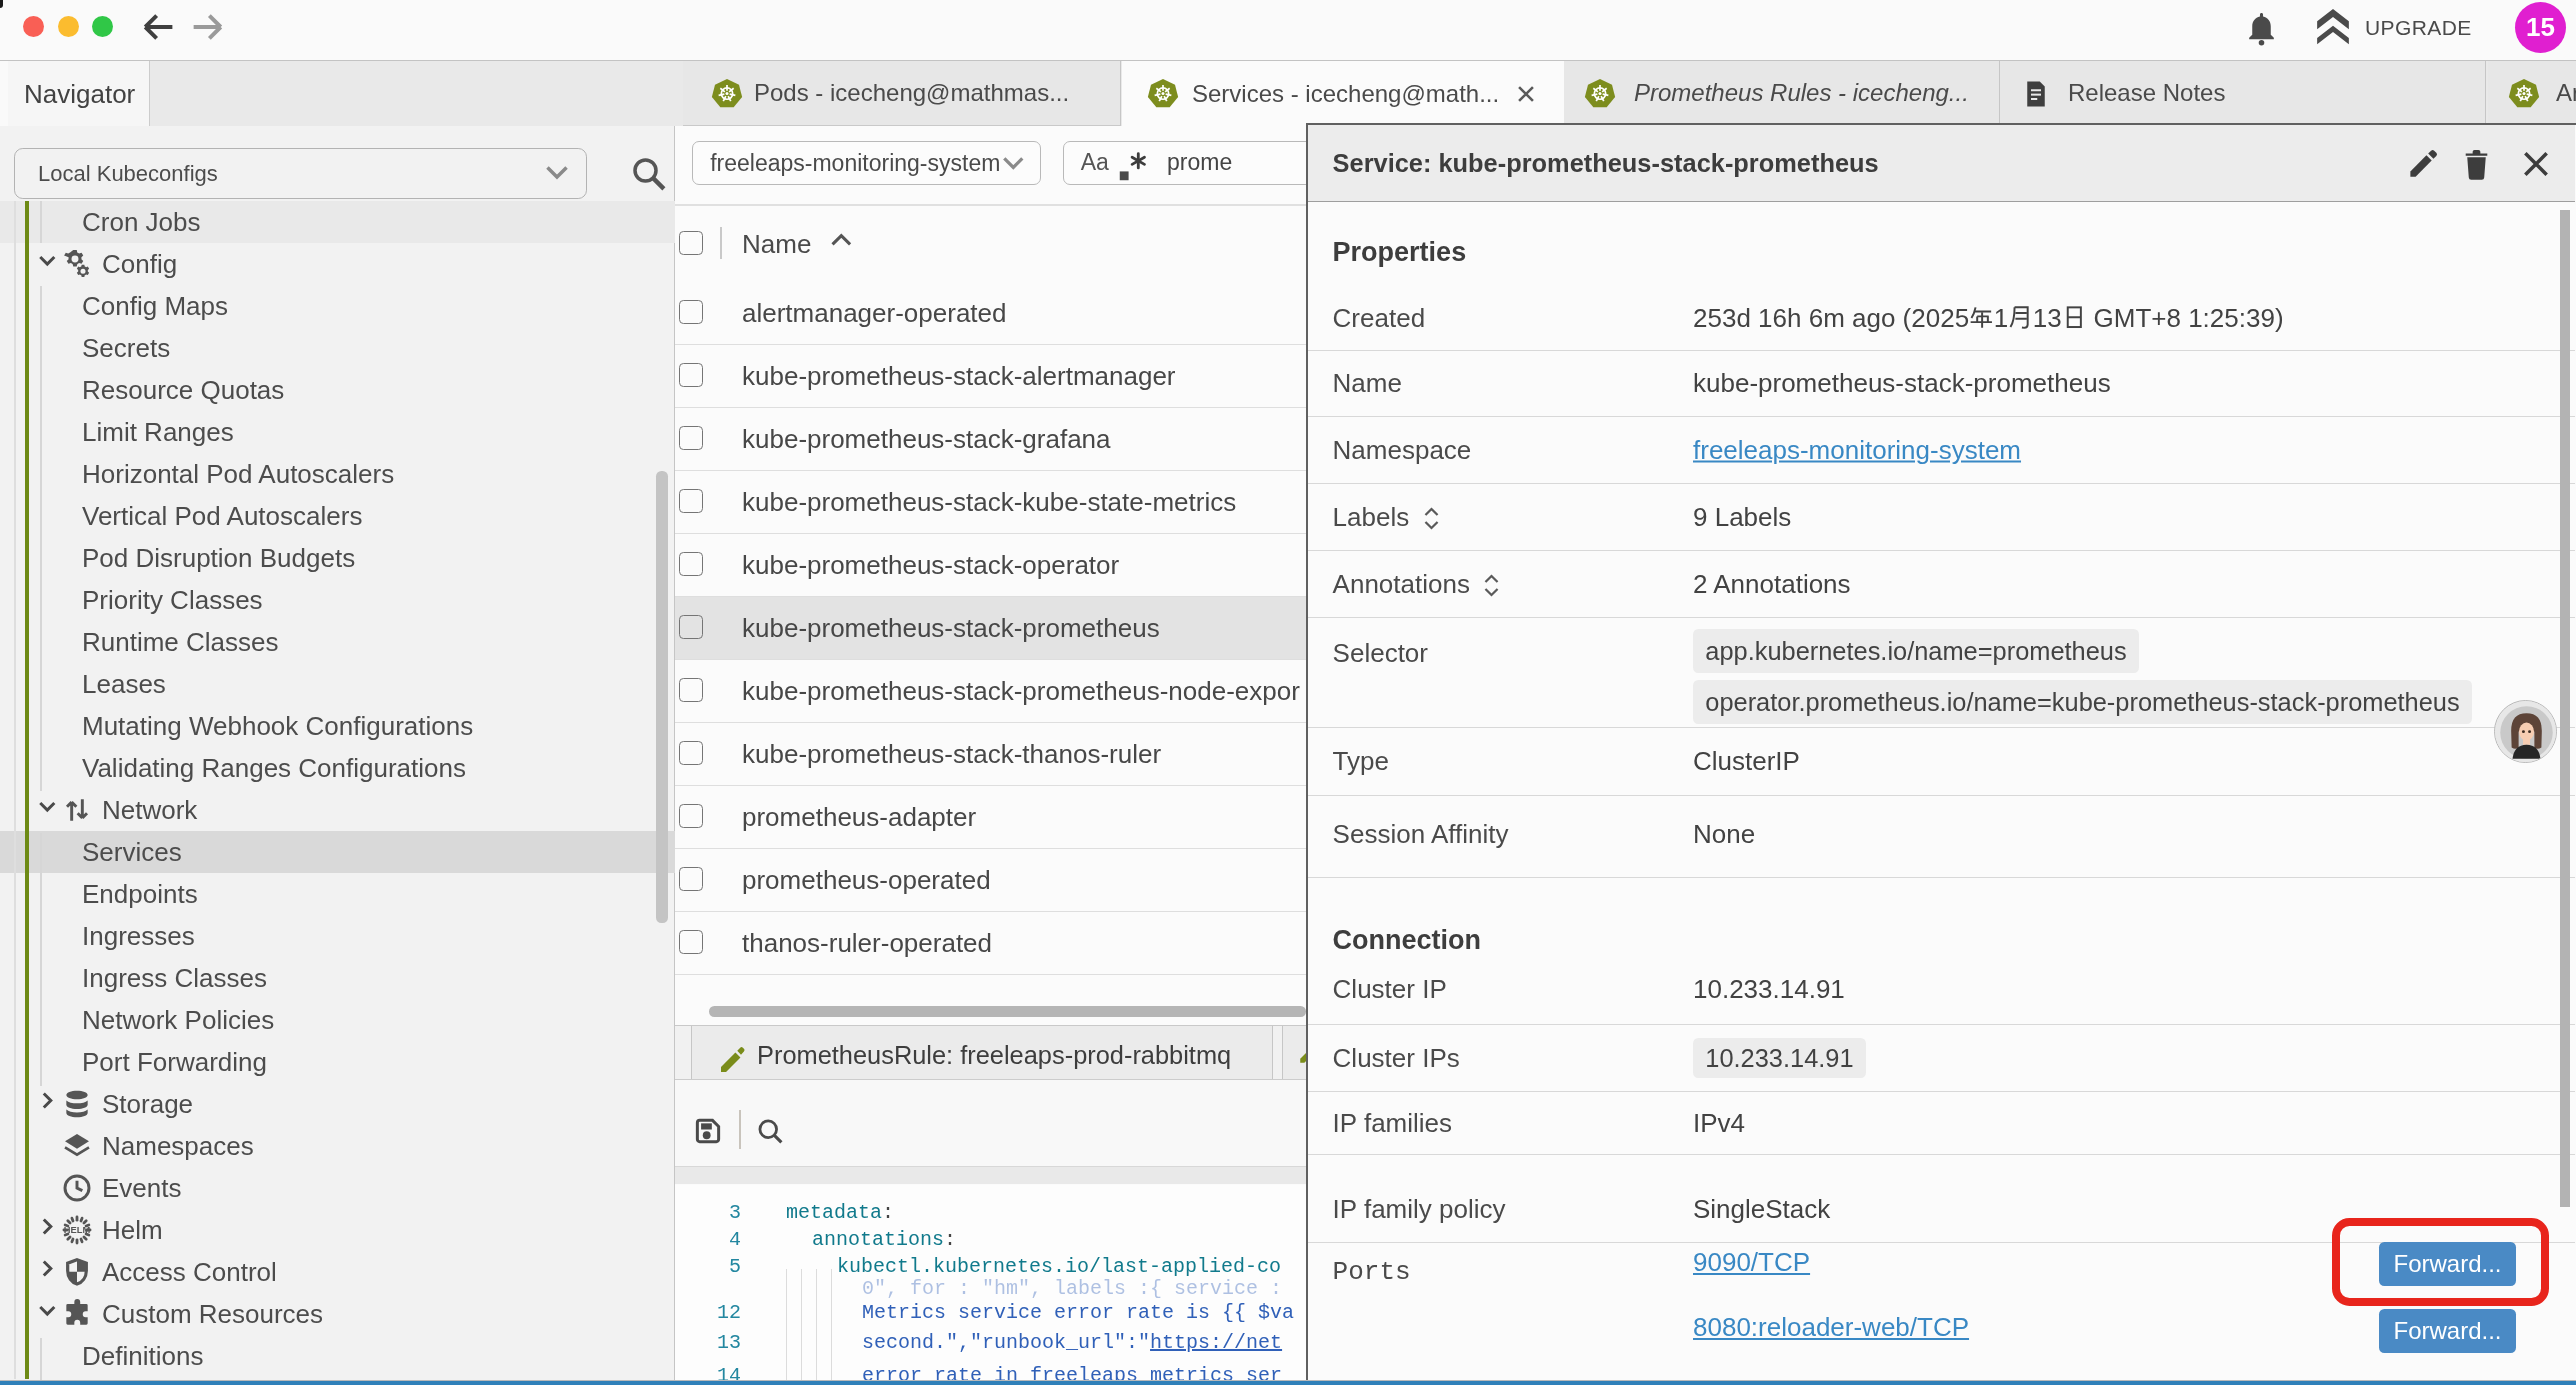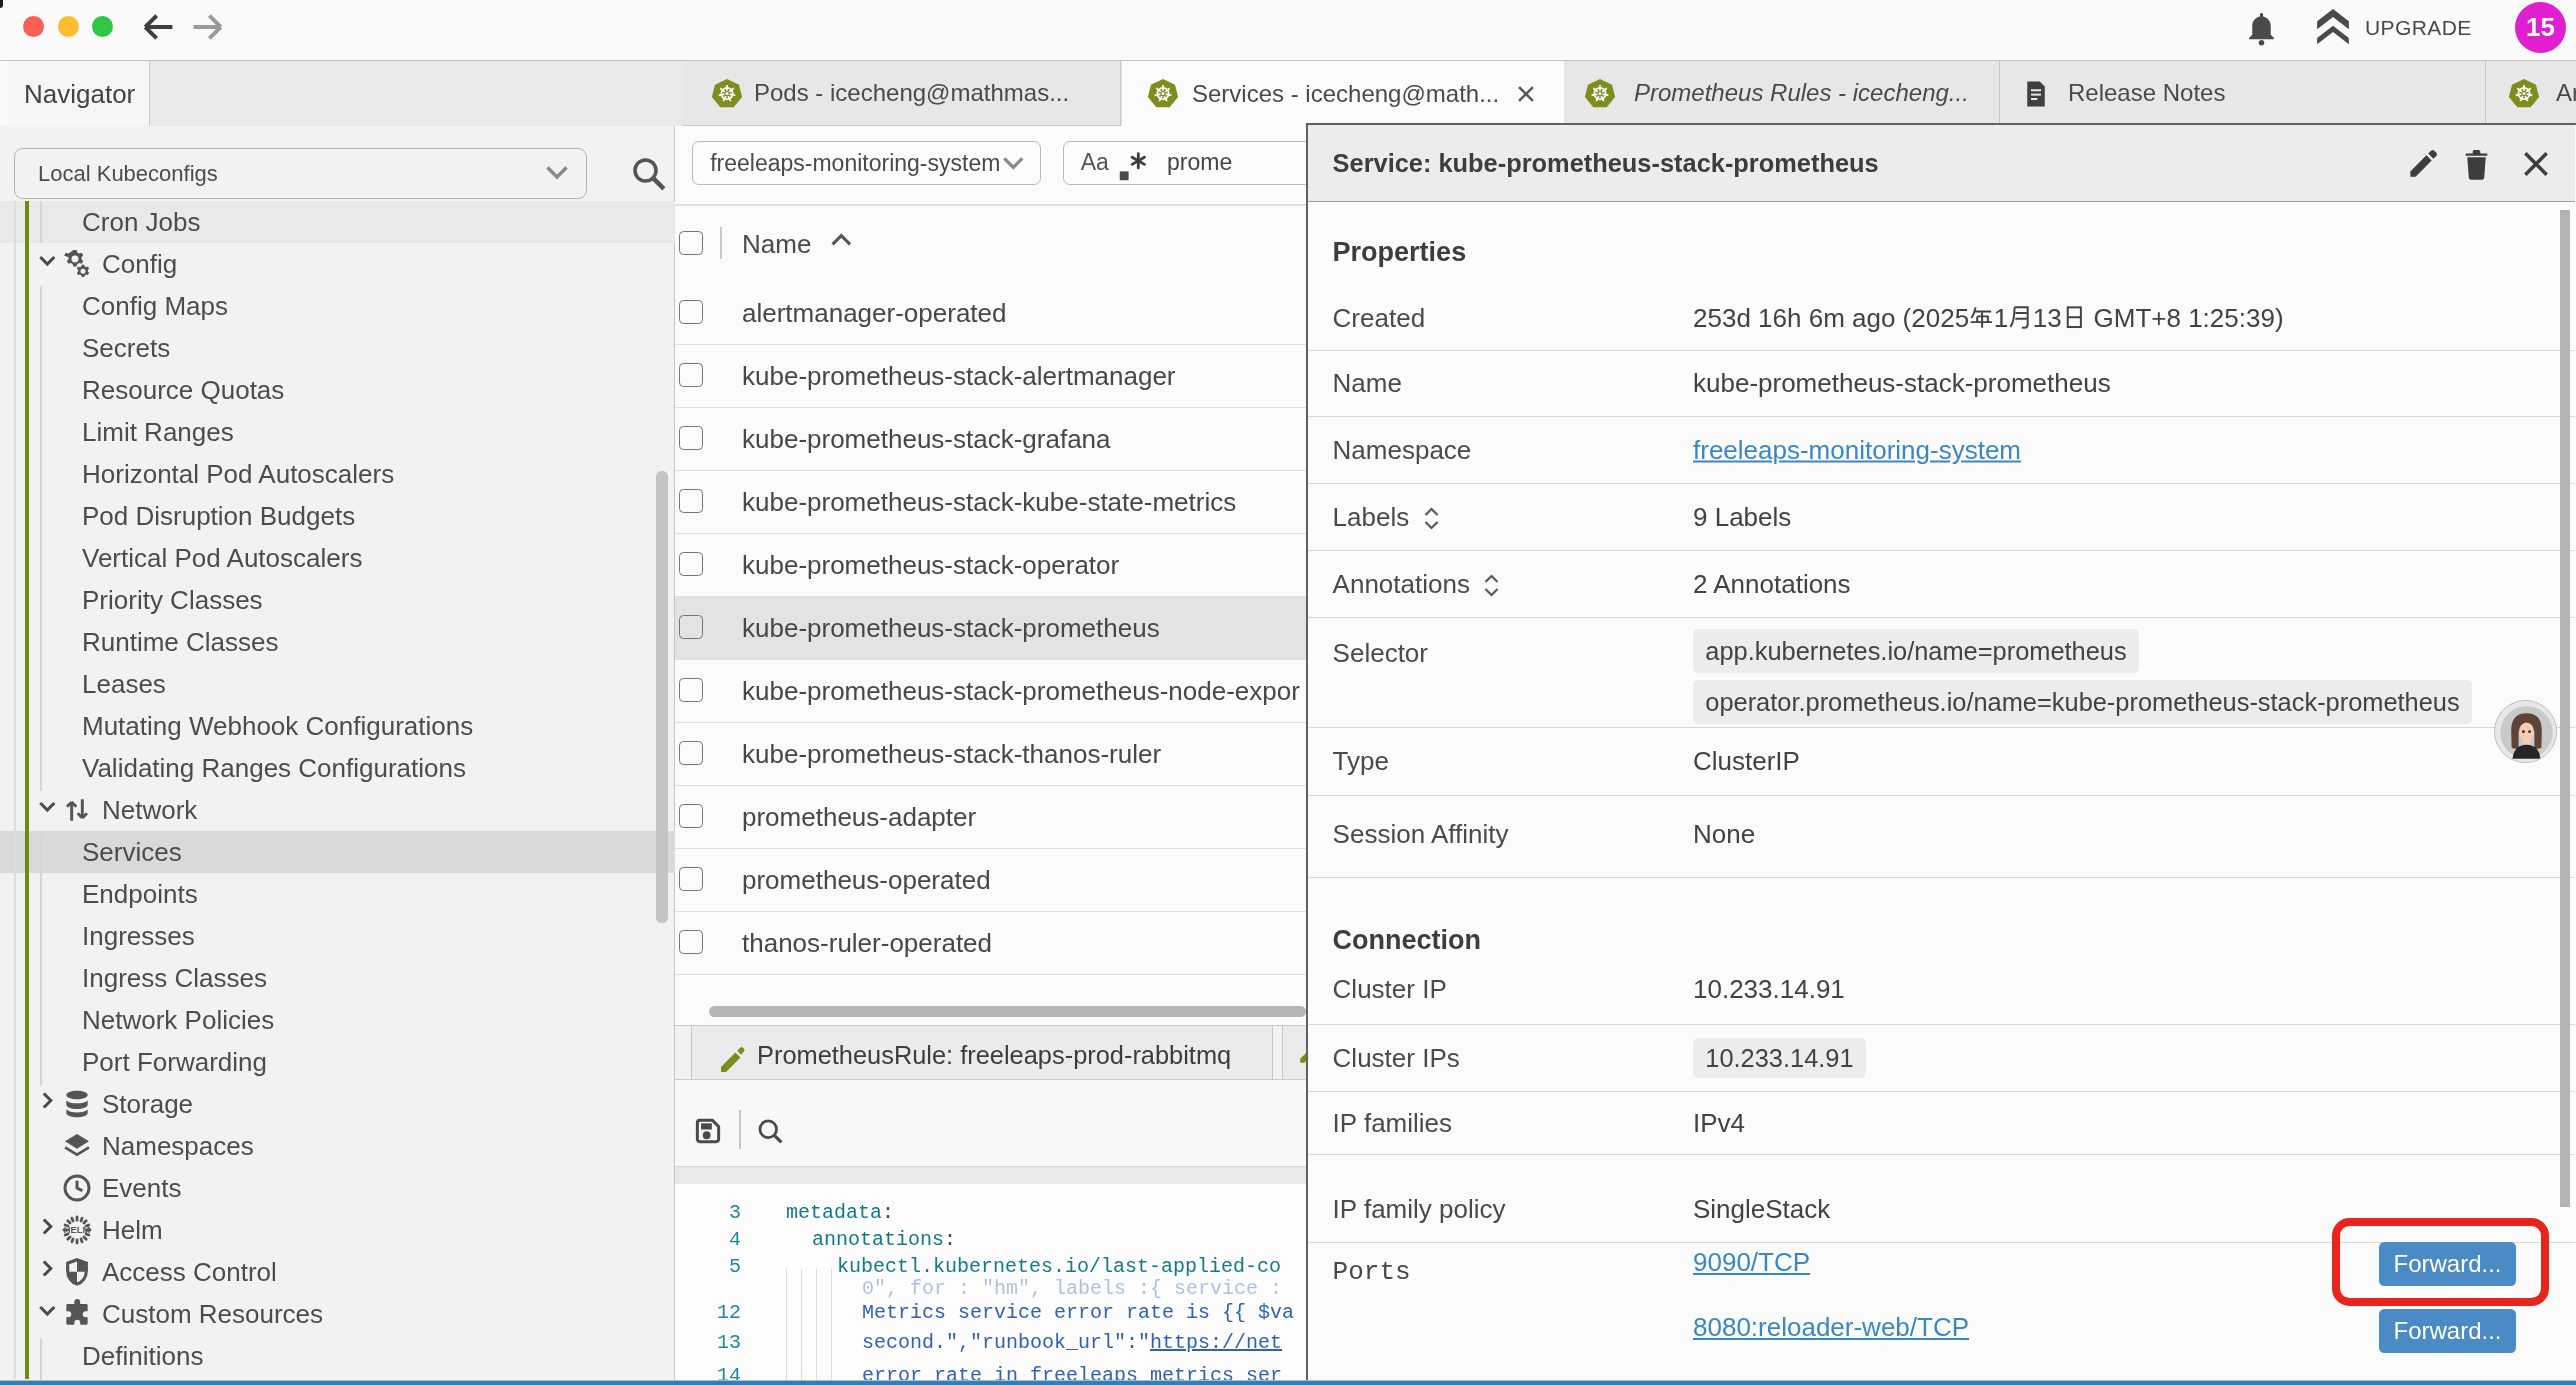--- a/index.html
+++ b/index.html
@@ -231,24 +231,24 @@
       <div class="srow child">
         <span class="lbl">Resource Quotas</span>
       </div>
       <div class="srow child">
         <span class="lbl">Limit Ranges</span>
       </div>
       <div class="srow child">
         <span class="lbl">Horizontal Pod Autoscalers</span>
       </div>
       <div class="srow child">
+        <span class="lbl">Vertical Pod Autoscalers</span>
+      </div>
+      <div class="srow child">
         <span class="lbl">Pod Disruption Budgets</span>
-      </div>
-      <div class="srow child">
-        <span class="lbl">Vertical Pod Autoscalers</span>
       </div>
       <div class="srow child">
         <span class="lbl">Priority Classes</span>
       </div>
       <div class="srow child">
         <span class="lbl">Runtime Classes</span>
       </div>
       <div class="srow child">
         <span class="lbl">Leases</span>
       </div>

